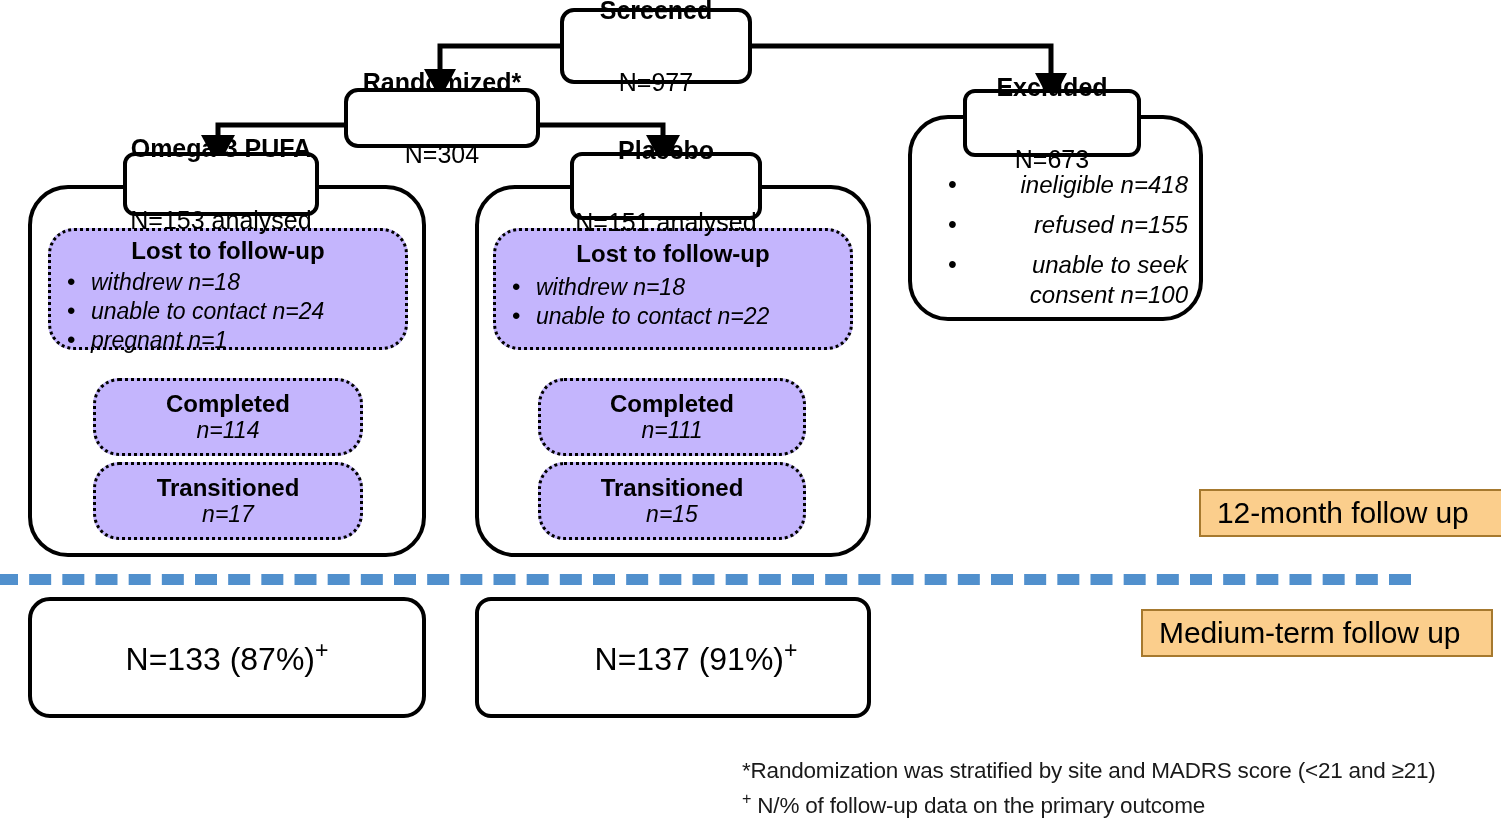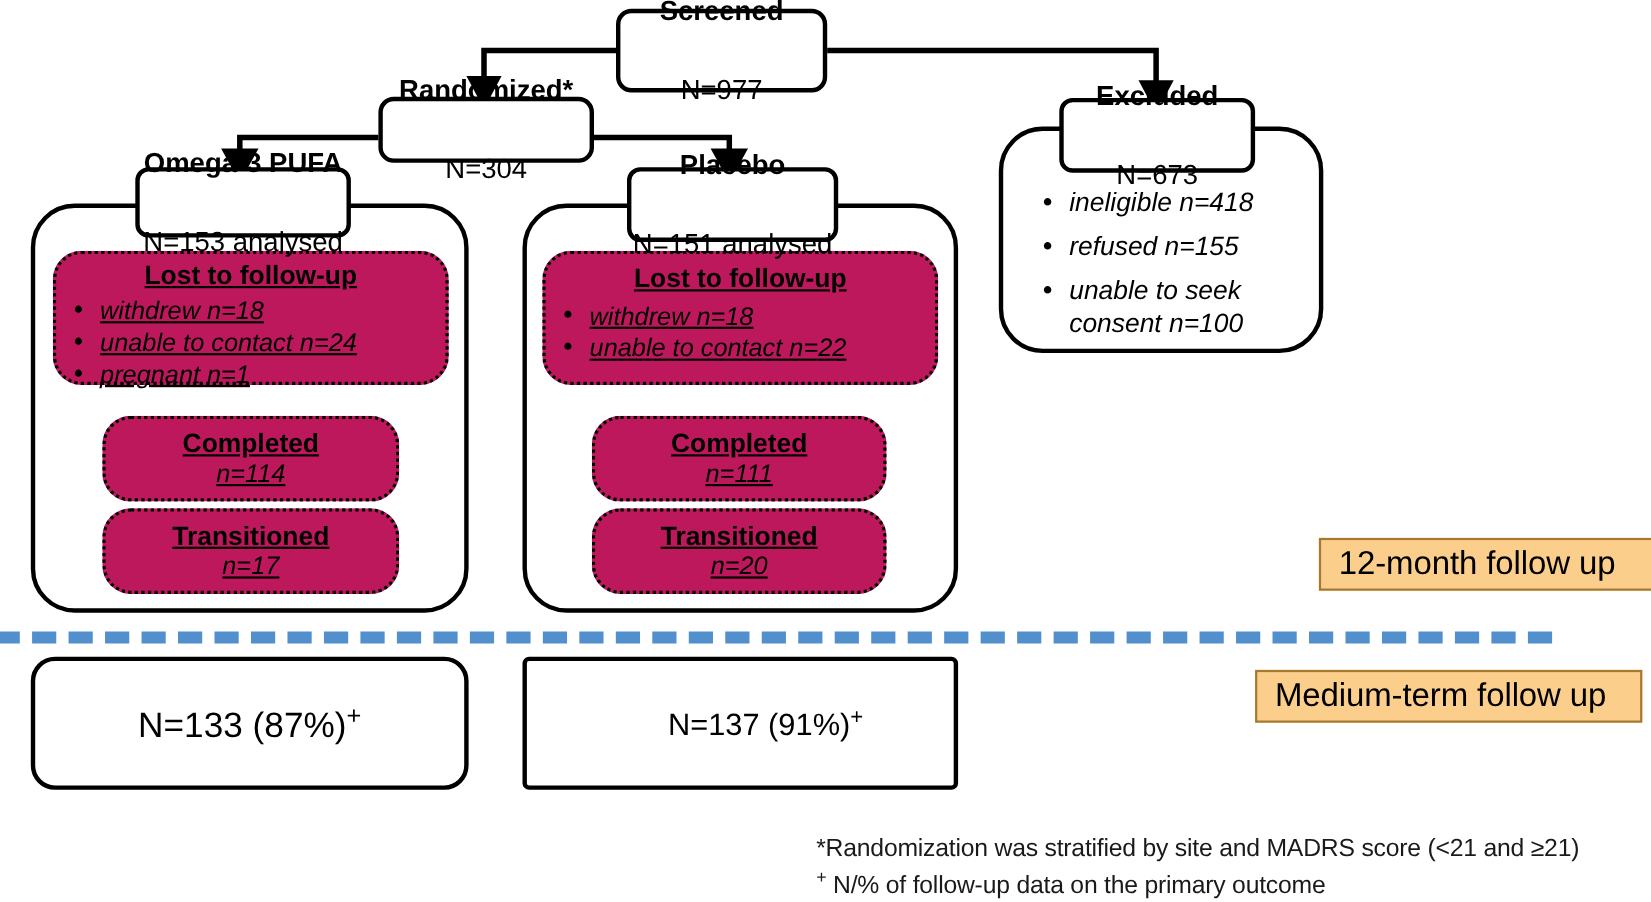--- a/index.html
+++ b/index.html
@@ -51,26 +51,25 @@
     background: #ffffff;
     border: 4px solid #000000;
     border-radius: 40px;
     z-index: 2;
   }
 
   
   .dotted-box {
     position: absolute;
     box-sizing: border-box;
-    background: #be185d;
+    background: #c4b5fd;
     border: 3px dotted #000000;
     border-radius: 26px;
     z-index: 4;
     color: #000;
-    text-decoration: underline;
   }
   .dotted-box .hdr {
     font-weight: bold;
     text-align: center;
     line-height: 1.1;
   }
   .dotted-box .val {
     font-style: italic;
     text-align: center;
     line-height: 1.1;
@@ -173,21 +172,21 @@
   <div class="node" style="left:344px; top:88px; width:196px; height:60px; font-size:25px;">
     <div class="ttl">Randomized*</div>
     <div class="sub">N=304</div>
   </div>
 
   <div class="group-box" style="left:908px; top:115px; width:295px; height:206px;"></div>
   <div class="node" style="left:963px; top:89px; width:178px; height:68px; font-size:25px; border-radius:12px;">
     <div class="ttl">Excluded</div>
     <div class="sub">N=673</div>
   </div>
-  <ul class="bullets" style="position:absolute; left:938px; top:170px; width:250px; font-size:24px; z-index:6;">
+  <ul class="bullets" style="position:absolute; left:938px; top:170px; width:250px; font-size:24px; z-index:6;text-align:right;">
     <li>ineligible n=418</li>
     <li style="margin-top:10px;">refused n=155</li>
     <li style="margin-top:10px; white-space:normal;">unable to seek consent n=100</li>
   </ul>
 
   <div class="group-box" style="left:28px; top:185px; width:398px; height:372px;"></div>
   <div class="node" style="left:123px; top:152px; width:196px; height:64px; font-size:25px; border-radius:12px;">
     <div class="ttl">Omega-3 PUFA</div>
     <div class="sub">N=153 analysed</div>
   </div>
@@ -225,40 +224,40 @@
     </ul>
   </div>
 
   <div class="dotted-box" style="left:538px; top:378px; width:268px; height:78px; display:flex; flex-direction:column; align-items:center; justify-content:center;">
     <div class="hdr" style="font-size:24px;">Completed</div>
     <div class="val" style="font-size:23px;">n=111</div>
   </div>
 
   <div class="dotted-box" style="left:538px; top:462px; width:268px; height:78px; display:flex; flex-direction:column; align-items:center; justify-content:center;">
     <div class="hdr" style="font-size:24px;">Transitioned</div>
-    <div class="val" style="font-size:23px;">n=20</div>
+    <div class="val" style="font-size:23px;">n=15</div>
   </div>
 
   <div class="chip" style="left:1199px; top:489px; width:352px; height:48px;">
     <span>12-month follow up</span>
   </div>
 
   <div class="chip" style="left:1141px; top:609px; width:352px; height:48px;">
     <span>Medium-term follow up</span>
   </div>
 
   <div class="divider" style="left:-4px; top:574px; width:1415px;"></div>
 
   <div class="node" style="left:28px; top:597px; width:398px; height:121px; border-radius:22px; font-size:32px;">
     <div class="sub">
       <span>N=133 (87%)</span><span class="sup">+</span>
     </div>
   </div>
 
-  <div class="node" style="left:475px; top:597px; width:396px; height:121px; border-radius:6px; font-size:28px;padding-left:46px;">
+  <div class="node" style="left:475px; top:597px; width:396px; height:121px; border-radius:16px; font-size:32px;padding-left:46px;">
     <div class="sub">
       <span>N=137 (91%)</span><span class="sup">+</span>
     </div>
   </div>
 
   <div class="footnotes" style="left:742px; top:755px; width:740px;">
     <div>*Randomization was stratified by site and MADRS score (&lt;21 and ≥21)</div>
     <div><span class="sup">+</span><span> N/% of follow-up data on the primary outcome</span></div>
   </div>
 

